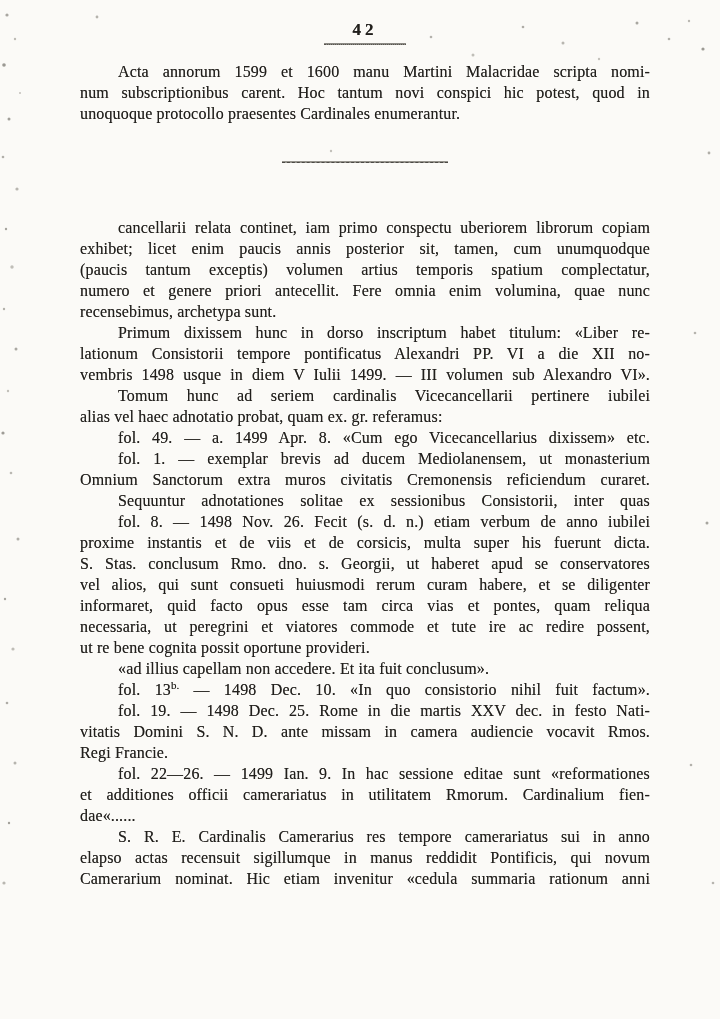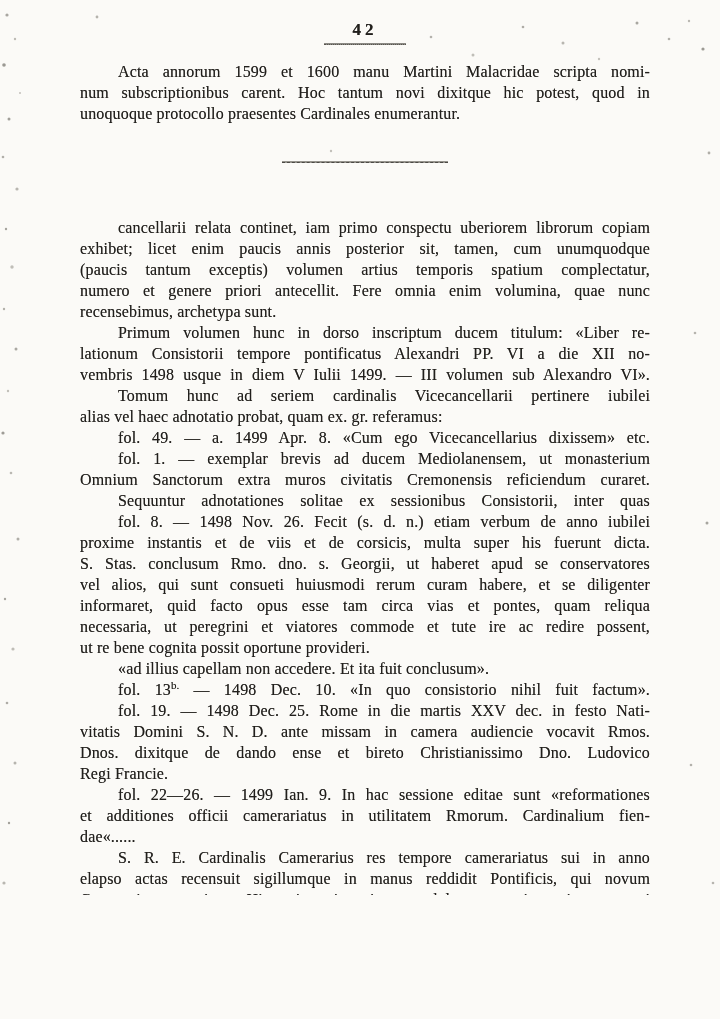--- a/index.html
+++ b/index.html
@@ -87,33 +87,33 @@
 
   <header>
     <div class="pageno">42</div>
     <div class="pageno-rule"></div>
   </header>
 
   <main class="text-block">
 
   <div class="para">
         <div class="line">Acta annorum 1599 et 1600 manu Martini Malacridae scripta nomi-</div>
-        <div class="line">num subscriptionibus carent. Hoc tantum novi dixitque hic potest, quod in</div>
+        <div class="line">num subscriptionibus carent. Hoc tantum novi conspici hic potest, quod in</div>
         <div class="line last-left">unoquoque protocollo praesentes Cardinales enumerantur.</div>
       </div>
       <div class="divider"></div>
       <div class="para">
         <div class="line">cancellarii relata continet, iam primo conspectu uberiorem librorum copiam</div>
         <div class="line">exhibet; licet enim paucis annis posterior sit, tamen, cum unumquodque</div>
         <div class="line">(paucis tantum exceptis) volumen artius temporis spatium complectatur,</div>
         <div class="line">numero et genere priori antecellit. Fere omnia enim volumina, quae nunc</div>
         <div class="line last-left">recensebimus, archetypa sunt.</div>
       </div>
       <div class="para">
-        <div class="line">Primum volumen hunc in dorso inscriptum ducem titulum: «Liber re-</div>
+        <div class="line">Primum dixissem hunc in dorso inscriptum habet titulum: «Liber re-</div>
         <div class="line">lationum Consistorii tempore pontificatus Alexandri PP. VI a die XII no-</div>
         <div class="line">vembris 1498 usque in diem V Iulii 1499. — III volumen sub Alexandro VI».</div>
       </div>
       <div class="para">
         <div class="line">Tomum hunc ad seriem cardinalis Vicecancellarii pertinere iubilei</div>
         <div class="line last-left">alias vel haec adnotatio probat, quam ex. gr. referamus:</div>
       </div>
       <div class="para">
         <div class="line">fol. 49. — a. 1499 Apr. 8. «Cum ego Vicecancellarius dixissem» etc.</div>
       </div>
@@ -135,21 +135,20 @@
       </div>
       <div class="para">
         <div class="line last-left">«ad illius capellam non accedere. Et ita fuit conclusum».</div>
       </div>
       <div class="para">
         <div class="line"><span>fol. 13</span><sup>b.</sup><span> — 1498 Dec. 10. «In quo consistorio nihil fuit factum».</span></div>
       </div>
       <div class="para">
         <div class="line">fol. 19. — 1498 Dec. 25. Rome in die martis XXV dec. in festo Nati-</div>
         <div class="line">vitatis Domini S. N. D. ante missam in camera audiencie vocavit Rmos.</div>
-        <div class="line">Dnos. dixitque de dando ense et bireto Christianissimo Dno. Ludovico</div>
         <div class="line last-left">Regi Francie.</div>
       </div>
       <div class="para">
         <div class="line">fol. 22—26. — 1499 Ian. 9. In hac sessione editae sunt «reformationes</div>
         <div class="line">et additiones officii camerariatus in utilitatem Rmorum. Cardinalium fien-</div>
         <div class="line last-left">dae«......</div>
       </div>
       <div class="para">
         <div class="line">S. R. E. Cardinalis Camerarius res tempore camerariatus sui in anno</div>
         <div class="line">elapso actas recensuit sigillumque in manus reddidit Pontificis, qui novum</div>

